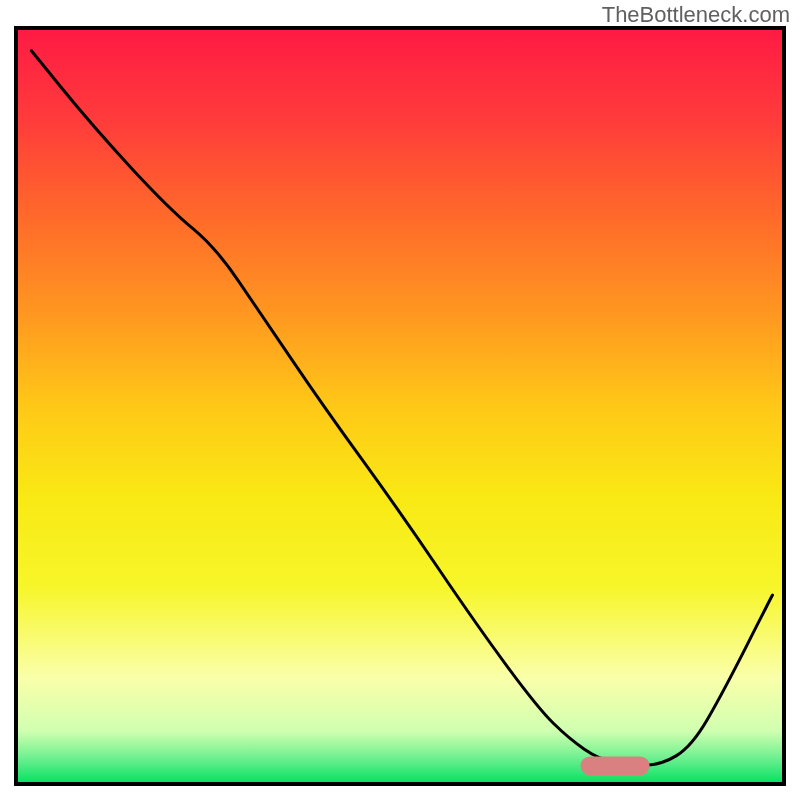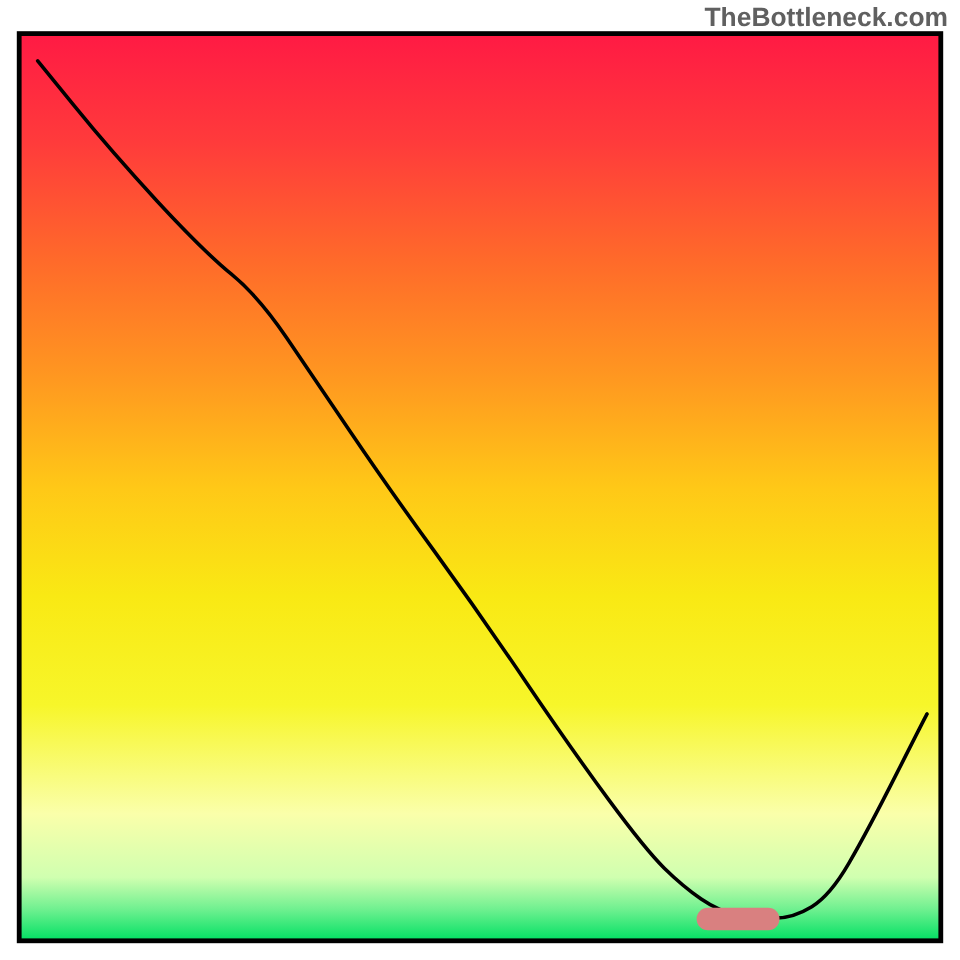--- a/index.html
+++ b/index.html
@@ -14,21 +14,21 @@
     position: relative;
     width: 800px;
     height: 800px;
   }
   .watermark {
     position: absolute;
     top: 2px;
     right: 10px;
     color: #606060;
     font-size: 22px;
-    font-weight: 700;
+    font-weight: 400;
     z-index: 30;
   }
   svg {
     display: block;
   }
 </style>
 </head>
 <body>
 
 <div class="container">

